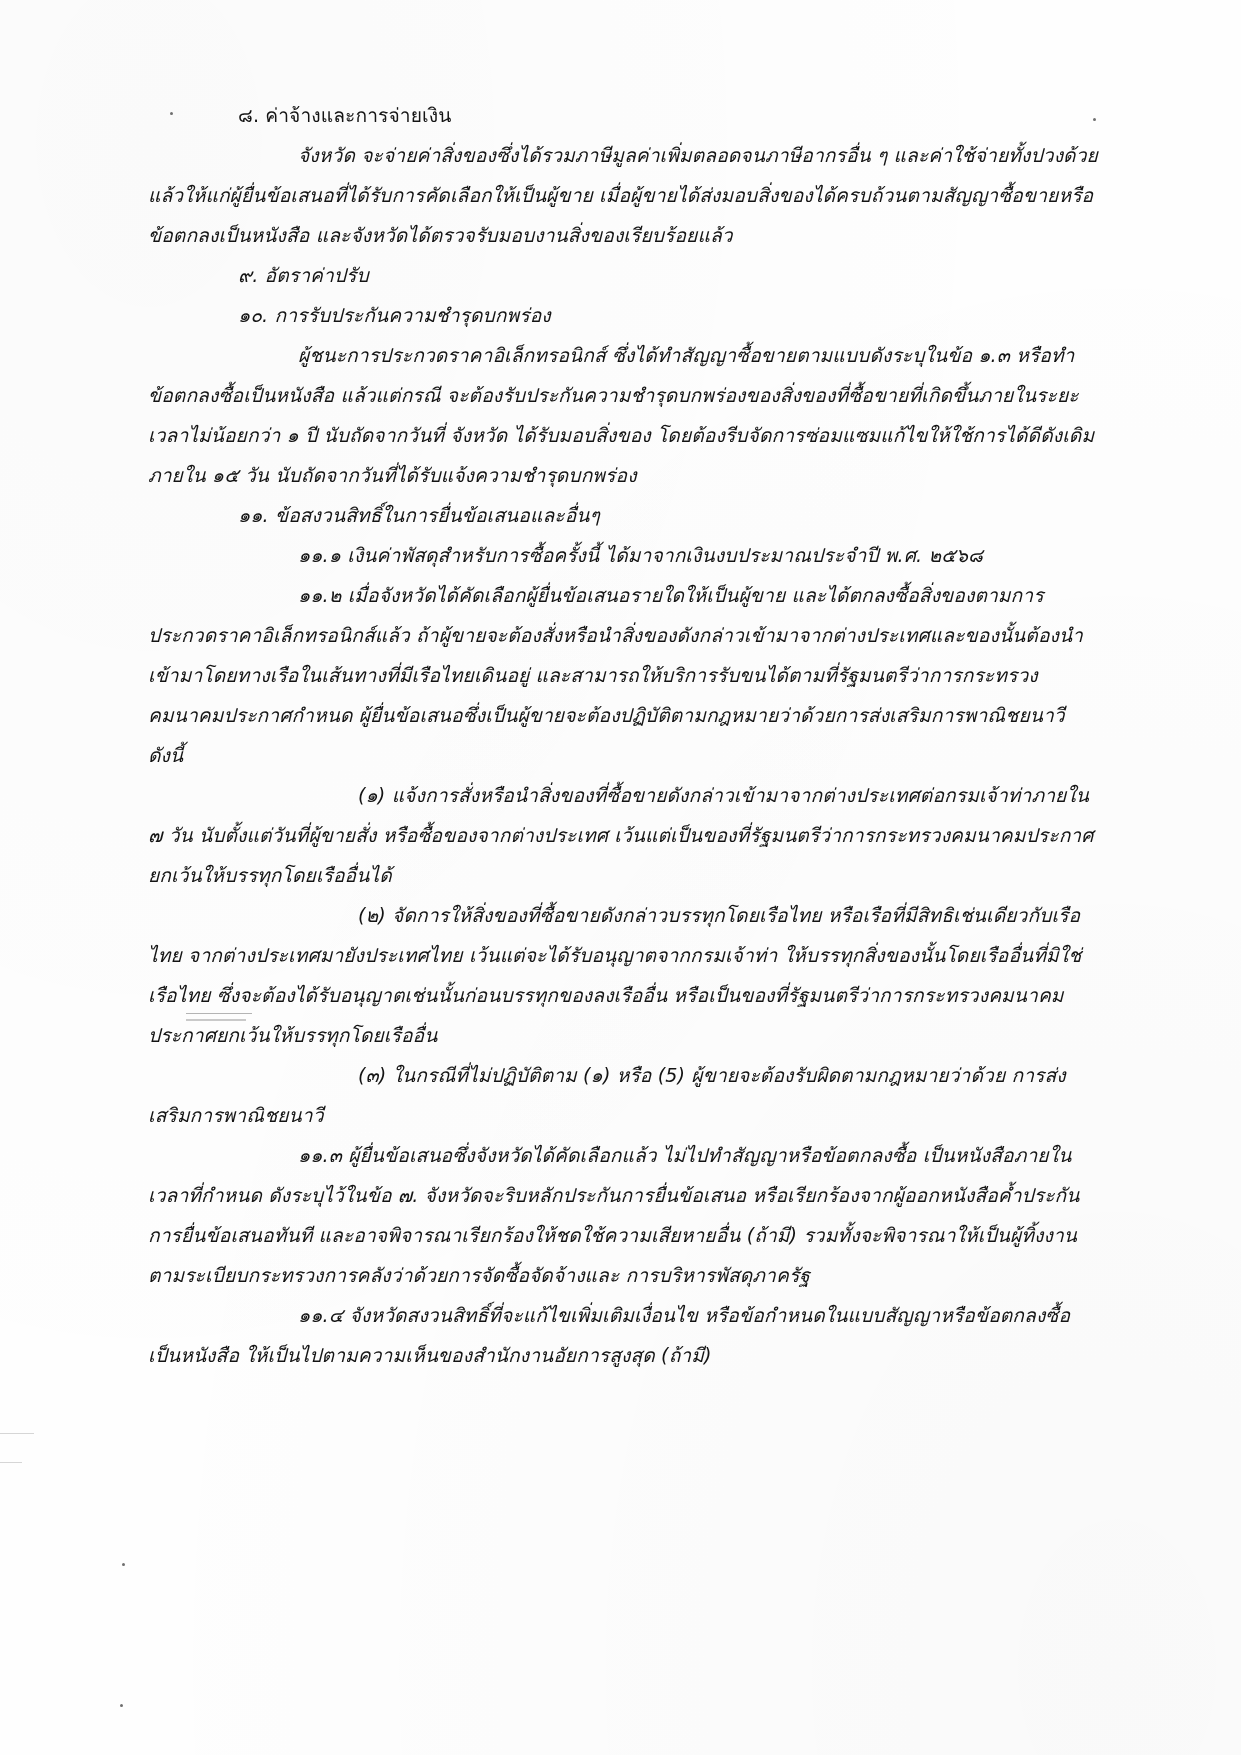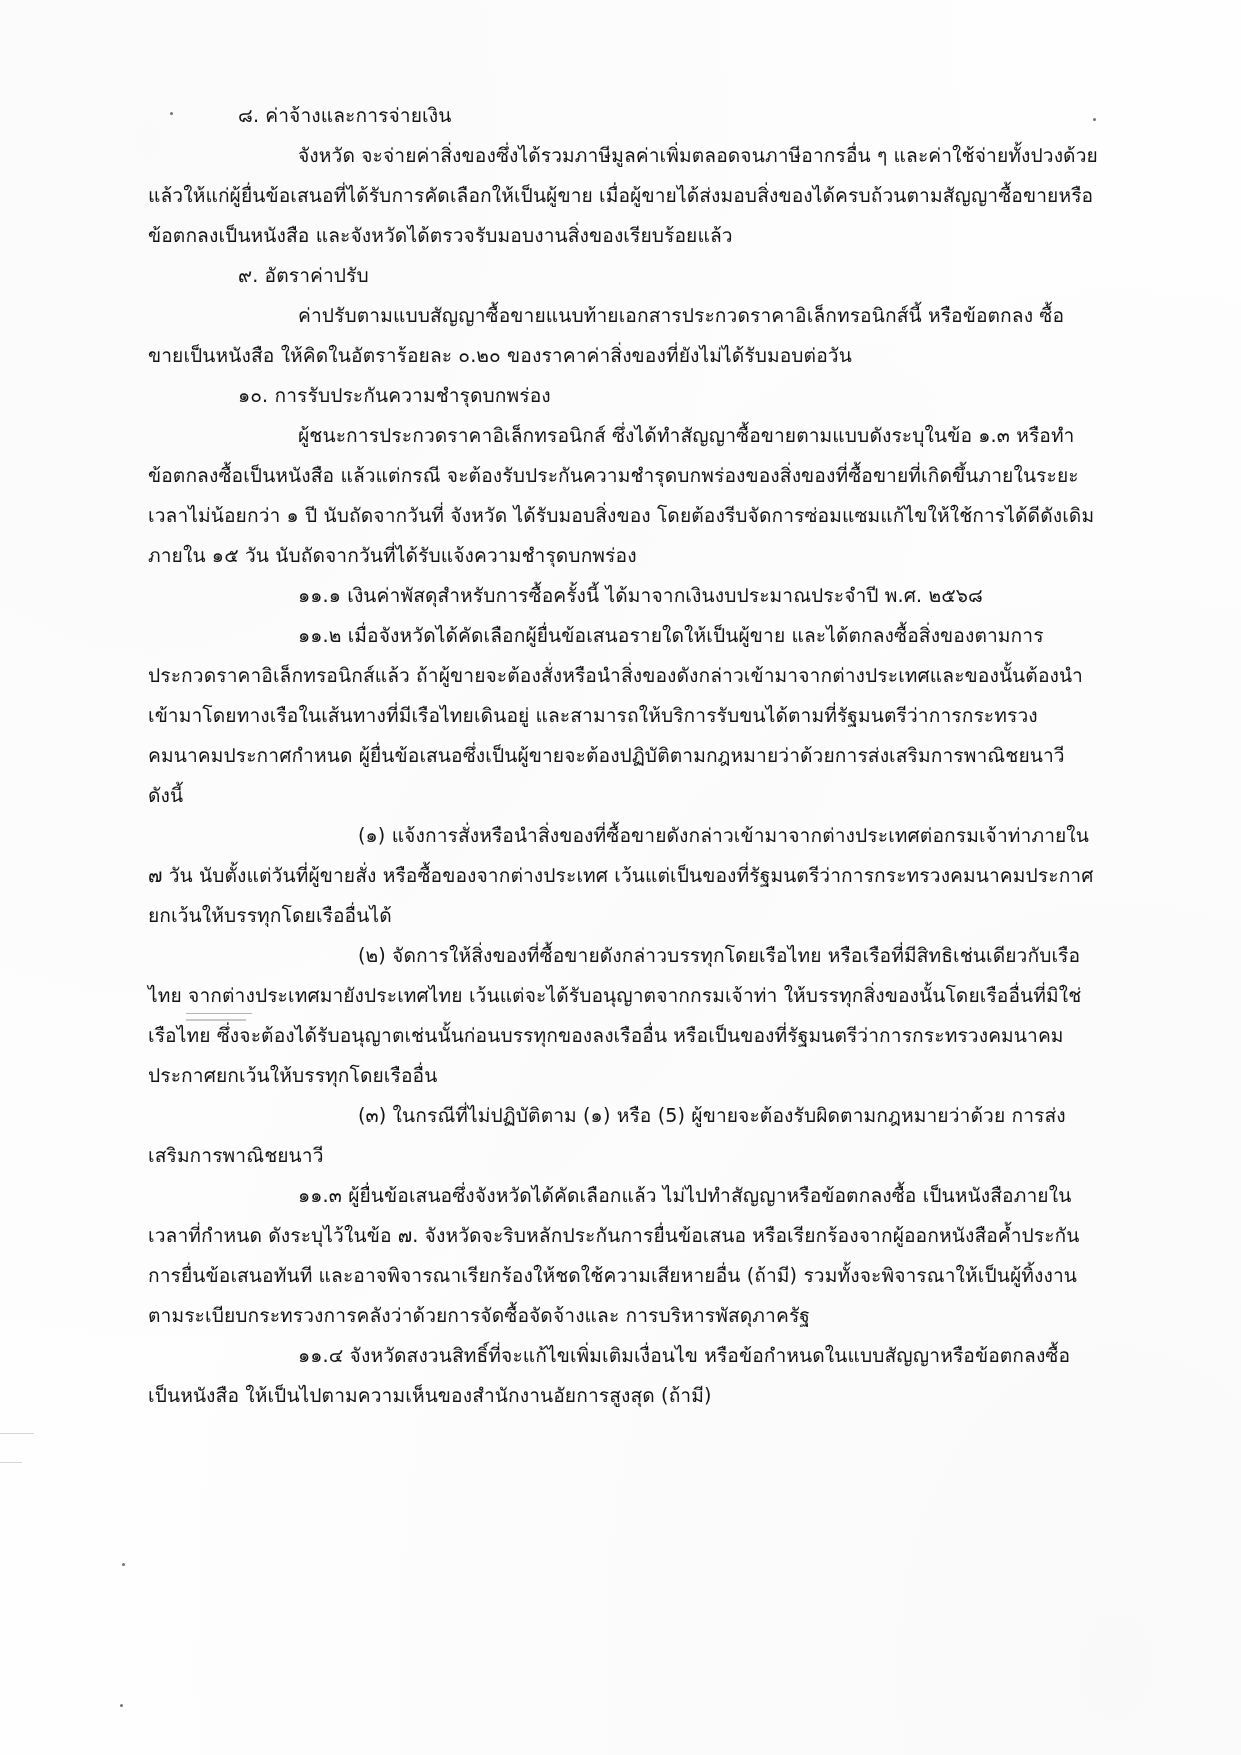--- a/index.html
+++ b/index.html
@@ -35,20 +35,21 @@
   .para {
     font-size: 19.2px;
     line-height: 40px;
     text-align: left;
     margin: 0;
     color: #141414;
     letter-spacing: 0.1px;
   }
   .para + .para {
     margin-top: 0px;
+    font-style: italic;
   }
   .ind-heading {
     text-indent: 90px;
   }
   .ind-first {
     text-indent: 150px;
   }
   .ind-subsub {
     text-indent: 210px;
   }
@@ -92,26 +93,26 @@
   <div class="speck dot" style="left:120px; top:1704px;"></div>
 
   <div class="doc-body">
 
     <p class="para ind-heading">๘. ค่าจ้างและการจ่ายเงิน</p>
 
     <p class="para ind-first">จังหวัด จะจ่ายค่าสิ่งของซึ่งได้รวมภาษีมูลค่าเพิ่มตลอดจนภาษีอากรอื่น ๆ และค่าใช้จ่ายทั้งปวงด้วยแล้วให้แก่ผู้ยื่นข้อเสนอที่ได้รับการคัดเลือกให้เป็นผู้ขาย เมื่อผู้ขายได้ส่งมอบสิ่งของได้ครบถ้วนตามสัญญาซื้อขายหรือข้อตกลงเป็นหนังสือ และจังหวัดได้ตรวจรับมอบงานสิ่งของเรียบร้อยแล้ว</p>
 
     <p class="para ind-heading">๙. อัตราค่าปรับ</p>
 
-    <p class="para ind-first">ค่าปรับตามแบบสัญญาซื้อขายแนบท้ายเอกสารประกวดราคาอิเล็กทรอนิกส์นี้ หรือข้อตกลง ซื้อขายเป็นหนังสือ ให้คิดในอัตราร้อยละ ๐.๒๐ ของราคาค่าสิ่งของที่ยังไม่ได้รับมอบต่อวัน</p>
 
     <p class="para ind-heading">๑๐. การรับประกันความชำรุดบกพร่อง</p>
 
     <p class="para ind-first">ผู้ชนะการประกวดราคาอิเล็กทรอนิกส์ ซึ่งได้ทำสัญญาซื้อขายตามแบบดังระบุในข้อ ๑.๓ หรือทำข้อตกลงซื้อเป็นหนังสือ แล้วแต่กรณี จะต้องรับประกันความชำรุดบกพร่องของสิ่งของที่ซื้อขายที่เกิดขึ้นภายในระยะเวลาไม่น้อยกว่า ๑ ปี นับถัดจากวันที่ จังหวัด ได้รับมอบสิ่งของ โดยต้องรีบจัดการซ่อมแซมแก้ไขให้ใช้การได้ดีดังเดิมภายใน ๑๕ วัน นับถัดจากวันที่ได้รับแจ้งความชำรุดบกพร่อง</p>
 
+    <p class="para ind-heading">๑๑. ข้อสงวนสิทธิ์ในการยื่นข้อเสนอและอื่นๆ</p>
 
     <p class="para ind-first">๑๑.๑   เงินค่าพัสดุสำหรับการซื้อครั้งนี้ ได้มาจากเงินงบประมาณประจำปี พ.ศ. ๒๕๖๘</p>
 
 
     <p class="para ind-first">๑๑.๒   เมื่อจังหวัดได้คัดเลือกผู้ยื่นข้อเสนอรายใดให้เป็นผู้ขาย และได้ตกลงซื้อสิ่งของตามการประกวดราคาอิเล็กทรอนิกส์แล้ว ถ้าผู้ขายจะต้องสั่งหรือนำสิ่งของดังกล่าวเข้ามาจากต่างประเทศและของนั้นต้องนำเข้ามาโดยทางเรือในเส้นทางที่มีเรือไทยเดินอยู่ และสามารถให้บริการรับขนได้ตามที่รัฐมนตรีว่าการกระทรวงคมนาคมประกาศกำหนด ผู้ยื่นข้อเสนอซึ่งเป็นผู้ขายจะต้องปฏิบัติตามกฎหมายว่าด้วยการส่งเสริมการพาณิชยนาวี ดังนี้</p>
 
     <p class="para ind-subsub">(๑)    แจ้งการสั่งหรือนำสิ่งของที่ซื้อขายดังกล่าวเข้ามาจากต่างประเทศต่อกรมเจ้าท่าภายใน ๗ วัน นับตั้งแต่วันที่ผู้ขายสั่ง หรือซื้อของจากต่างประเทศ เว้นแต่เป็นของที่รัฐมนตรีว่าการกระทรวงคมนาคมประกาศยกเว้นให้บรรทุกโดยเรืออื่นได้</p>
 
     <p class="para ind-subsub">(๒)    จัดการให้สิ่งของที่ซื้อขายดังกล่าวบรรทุกโดยเรือไทย หรือเรือที่มีสิทธิเช่นเดียวกับเรือไทย จากต่างประเทศมายังประเทศไทย เว้นแต่จะได้รับอนุญาตจากกรมเจ้าท่า ให้บรรทุกสิ่งของนั้นโดยเรืออื่นที่มิใช่เรือไทย ซึ่งจะต้องได้รับอนุญาตเช่นนั้นก่อนบรรทุกของลงเรืออื่น หรือเป็นของที่รัฐมนตรีว่าการกระทรวงคมนาคมประกาศยกเว้นให้บรรทุกโดยเรืออื่น</p>
 

